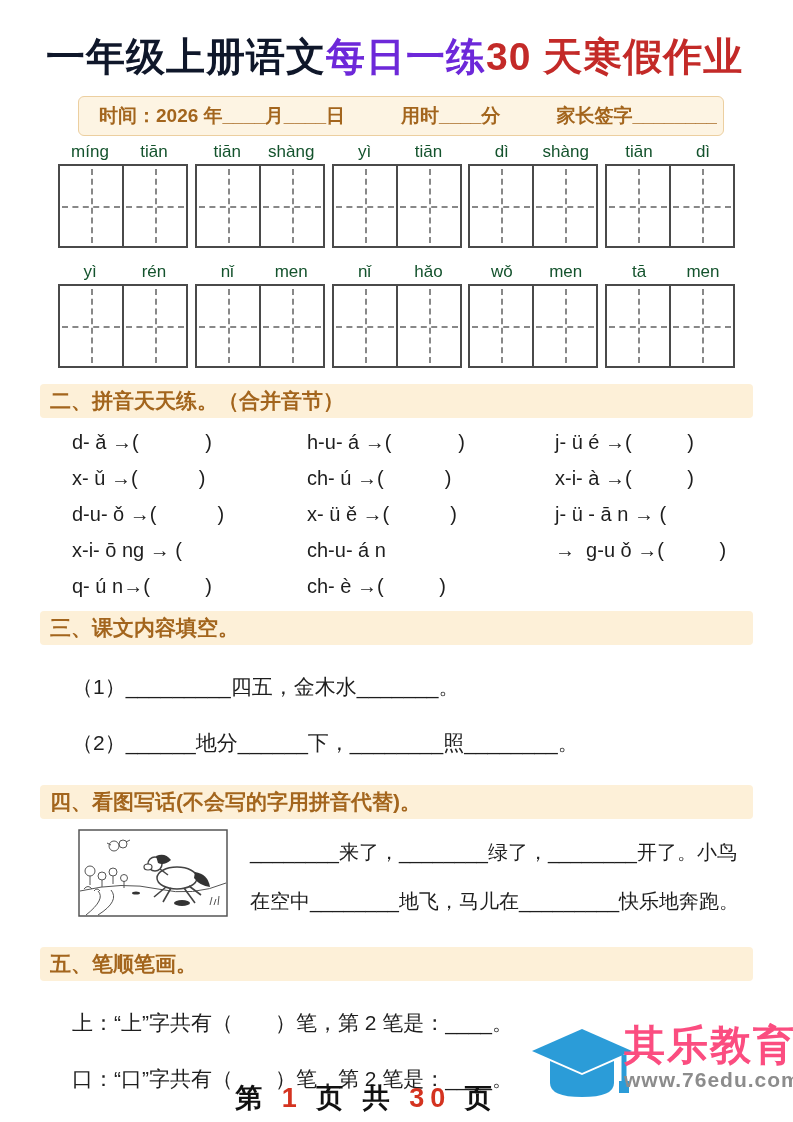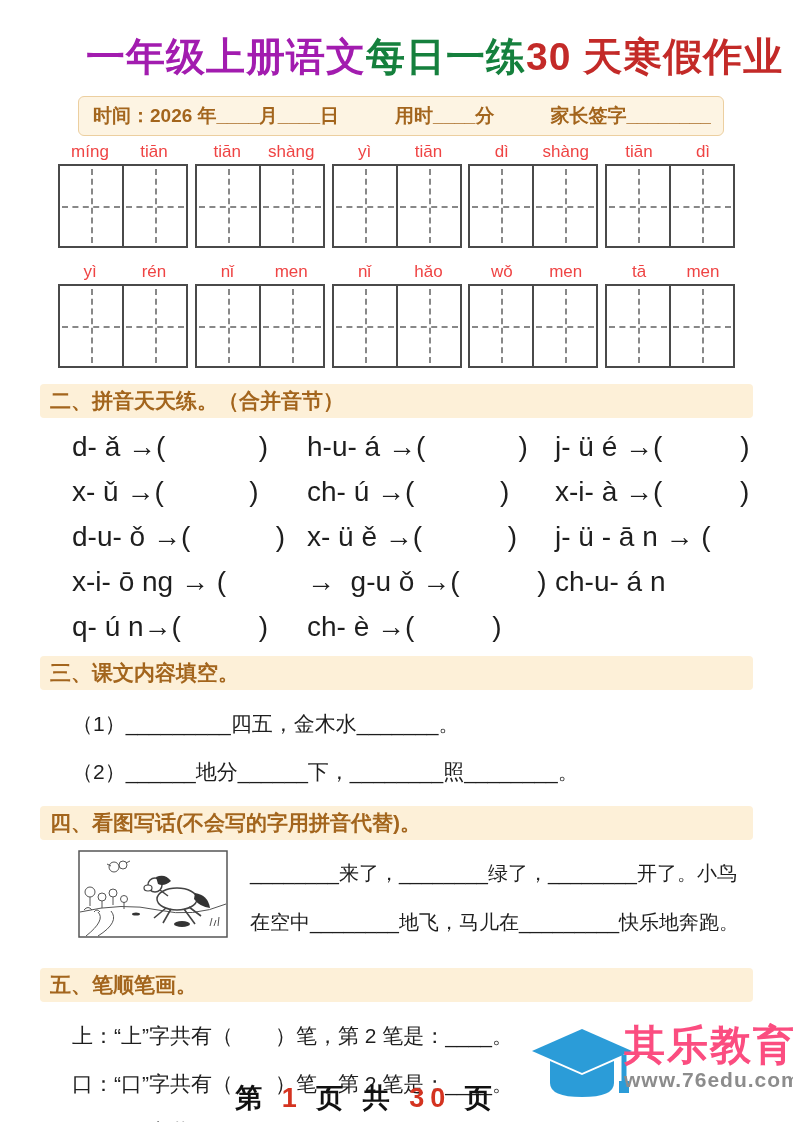--- a/index.html
+++ b/index.html
@@ -6,55 +6,55 @@
   .page{
     position:relative;width:793px;height:1122px;margin:0 auto;
     background:#ffffff;overflow:hidden;
     font-family:"Liberation Sans","DejaVu Sans",sans-serif;color:#222;
   }
   
   .title{
     padding:30px 40px 0 46px;font-size:39px;font-weight:bold;
     letter-spacing:1px;white-space:nowrap;
   }
-  .title .t-black{color:#a21caf;margin-left:40px;}
-  .title .t-gold{color:#15803d;}
+  .title .t-black{color:#0f172a;}
+  .title .t-gold{color:#6d28d9;}
   .title .t-red{color:#c32a28;}
   .info-bar{
     margin:12px 40px 0 78px;width:646px;box-sizing:border-box;
     background:#fdf4e3;border:1px solid #eccfa0;border-radius:6px;
-    padding:6px 14px;color:#a3651d;font-weight:bold;font-size:19px;
+    padding:6px 20px;color:#a3651d;font-weight:bold;font-size:19px;
     display:flex;gap:56px;white-space:pre;
   }
   
   .sec-bar{
     margin:10px 40px 0 40px;background:#fdf0d8;border-radius:4px;
     padding:3px 10px;color:#a3651d;font-weight:bold;font-size:21px;
   }
   
   .pinyin-row{display:flex;justify-content:space-between;margin:6px 40px 2px 58px;width:677px;}
   .pinyin-group{display:flex;width:128px;}
-  .pinyin-group span{width:64px;text-align:center;font-size:17px;color:#ef4444;}
+  .pinyin-group span{width:64px;text-align:center;font-size:17px;color:#14532d;}
   .grid-row{display:flex;justify-content:space-between;margin:2px 40px 0 58px;width:677px;}
   .tzg{display:flex;border:2px solid #4a4a4a;background:#fff;}
   .tzg .cell{position:relative;width:62px;height:80px;}
   .tzg .cell + .cell{border-left:2px solid #4a4a4a;}
   .tzg .cell::before{
     content:"";position:absolute;left:50%;top:3px;bottom:3px;border-left:2px dashed #888;
   }
   .tzg .cell::after{
     content:"";position:absolute;top:50%;left:2px;right:2px;border-top:2px dashed #888;
   }
   
-  .syll-rows{margin:12px 40px 0 72px;font-size:28px;color:#1e1e1e;}
+  .syll-rows{margin:12px 40px 0 72px;font-size:20px;color:#1e1e1e;}
   .syll-row{display:grid;grid-template-columns:235px 248px 1fr;margin:13px 0;}
   .syll-row span{white-space:pre;}
   
   .text-lines{margin:6px 40px 0 72px;font-size:21px;color:#1e1e1e;}
-  .text-lines div{margin:20px 0;white-space:pre;}
+  .text-lines div{margin:28px 0;white-space:pre;}
   
   .s4-wrap{display:flex;margin:10px 40px 0 78px;align-items:flex-start;gap:22px;}
   .scene{width:150px;height:88px;flex:0 0 auto;}
   .s4-text{font-size:20px;color:#1e1e1e;}
   .s4-text div{margin:10px 0 22px 0;white-space:pre;}
   
   .footer{
     position:absolute;left:0;right:60px;bottom:6px;text-align:center;
     font-size:27px;font-weight:bold;color:#111;letter-spacing:6px;white-space:pre;margin-top:40px;
   }
@@ -184,22 +184,22 @@
       <span>ch- ú →(           )</span>
       <span>x-i- à →(          )</span>
     </div>
     <div class="syll-row">
       <span>d-u- ǒ →(           )</span>
       <span>x- ü ě →(           )</span>
       <span>j- ü - ā n → (</span>
     </div>
     <div class="syll-row">
       <span>x-i- ō ng → (</span>
+      <span>ch-u- á n</span>
       <span>→  g-u ǒ →(          )</span>
-      <span>ch-u- á n</span>
     </div>
     <div class="syll-row">
       <span>q- ú n→(          )</span>
       <span>ch- è →(          )</span>
     </div>
   </div>
 
   <div class="sec-bar">三、课文内容填空。</div>
   <div class="text-lines">
     <div>（1）_________四五，金木水_______。</div>

